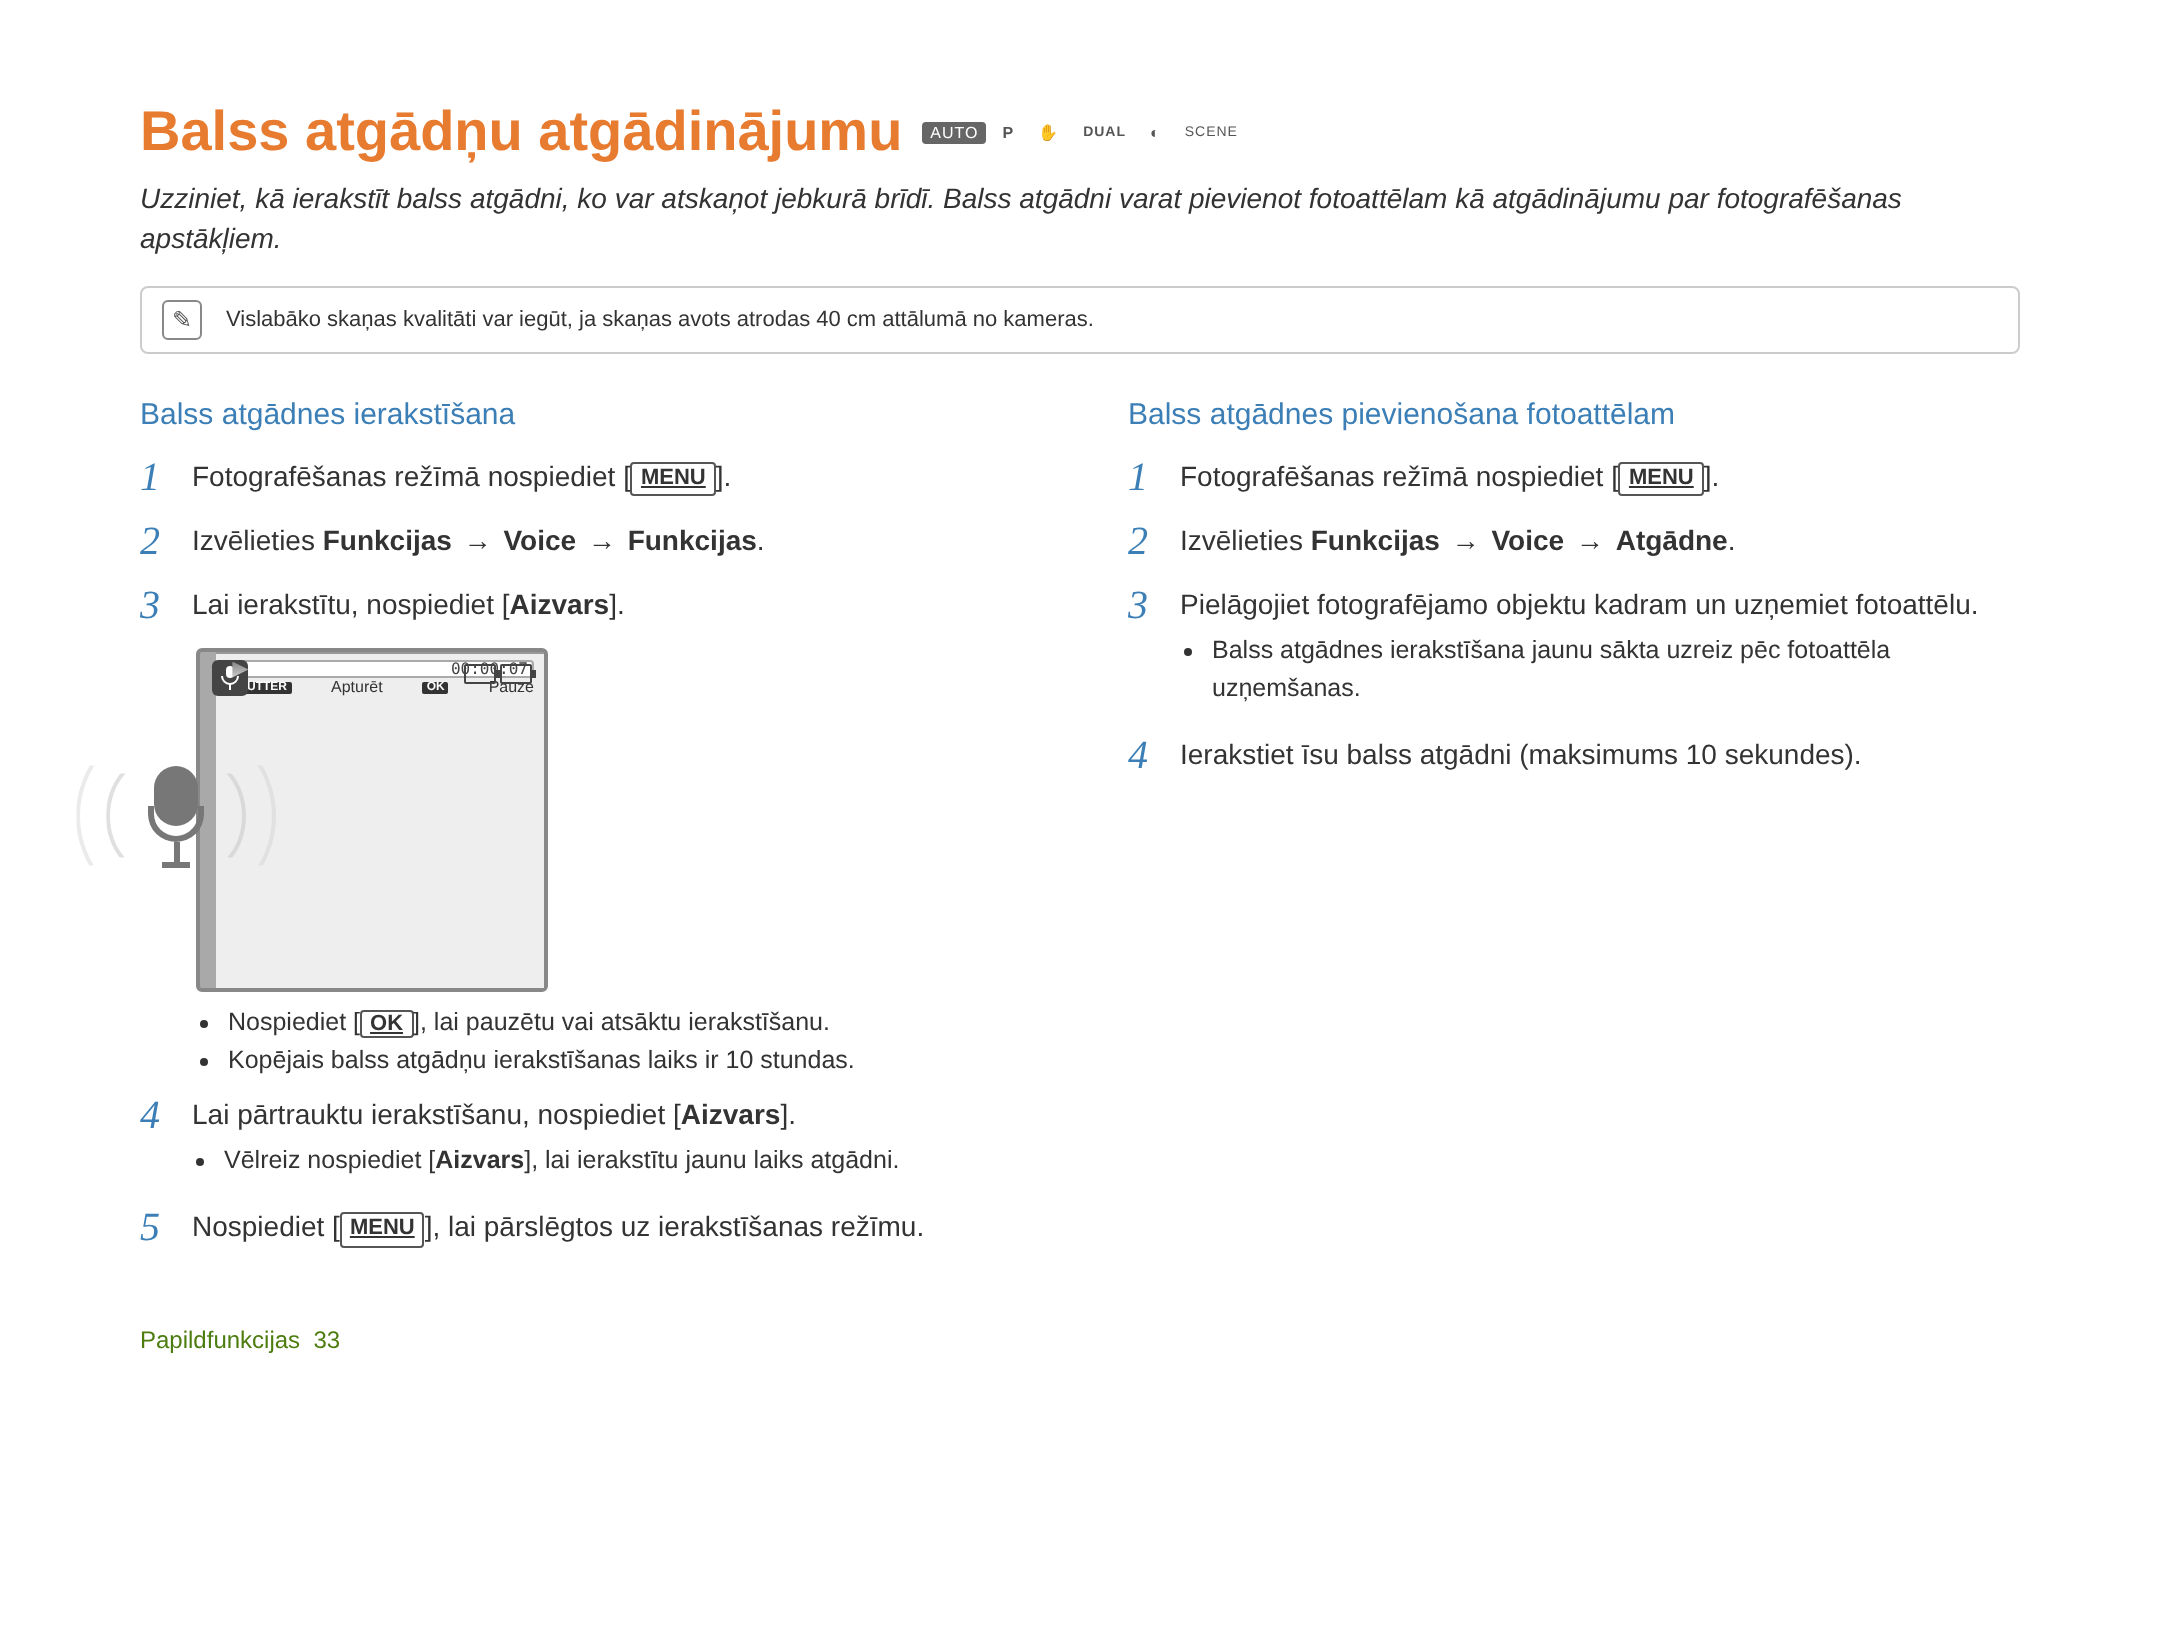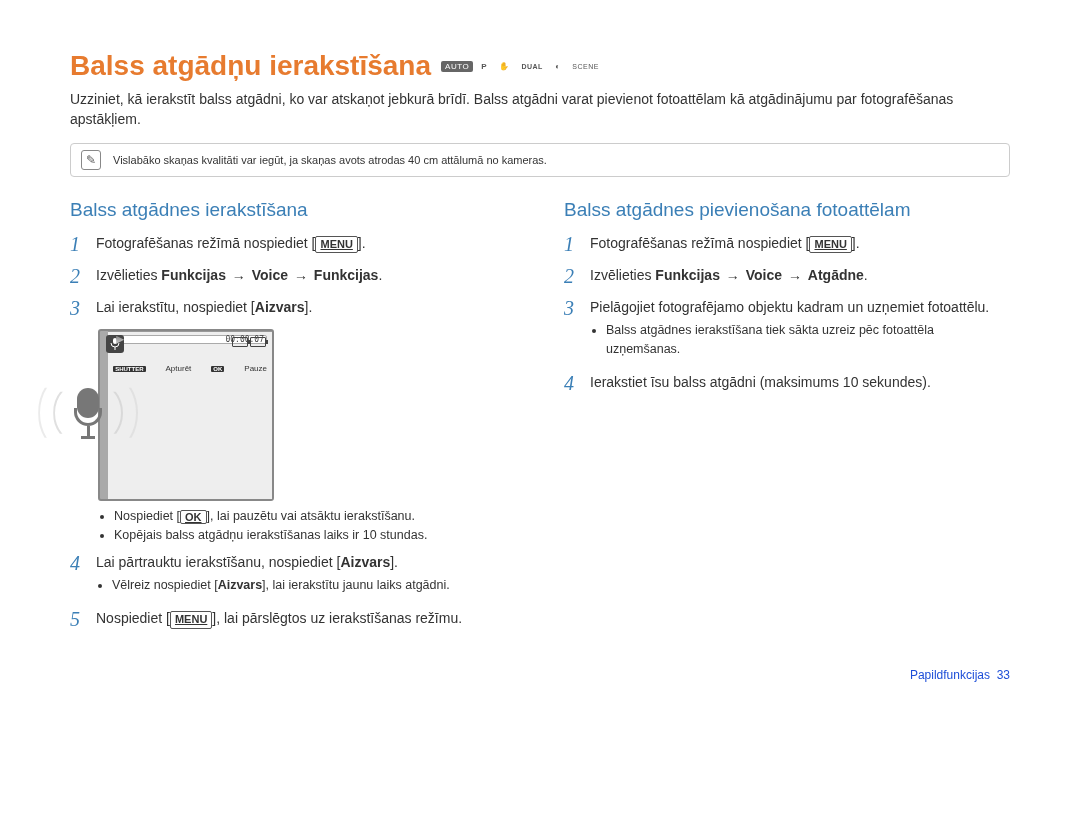--- a/index.html
+++ b/index.html
@@ -33,39 +33,40 @@
     padding:1px 4px;
     border-radius:2px;
     letter-spacing:0.5px;
   }
   .badge.outline { background:transparent; color:#555; border:1px solid #888; }
   .badge.plain { background:transparent; color:#555; font-weight:bold; }
   .intro {
     font-size: 14px;
     margin: 0 0 14px 0;
     line-height:1.4;
+    font-style:italic;
   }
   .note-box {
     border: 1px solid #ccc;
     border-radius: 4px;
     padding: 6px 10px;
     display: flex;
     align-items: center;
     gap: 12px;
     margin-bottom: 22px;
     font-size: 11px;
   }
   .note-icon {
     width:20px;height:20px;border:1px solid #888;border-radius:3px;display:flex;align-items:center;justify-content:center;font-size:12px;color:#555;
   }
   .columns { display:flex; gap:48px; }
   .col { flex:1; }
   .section-title {
     color:#3b7fb6;
-    font-size:19px;
+    font-size:15px;
     font-weight:normal;
     margin:0 0 12px 0;
   }
   .step-row { display:flex; gap:8px; margin-bottom:10px; line-height:1.45; font-size:14px; }
   .step-num {
     color:#3b7fb6;
     font-style:italic;
     font-family: Georgia, serif;
     font-size:20px;
     font-weight:normal;
@@ -128,37 +129,37 @@
   .sw2b{width:100px;height:100px;right:-30px;top:-25px;clip-path:inset(25% 0 25% 50%);opacity:0.4;}
   .cs-bottom{
     background:#eee;border-top:1px solid #999;padding:3px 5px 2px;
   }
   .rec-bar{
     height:9px;background:#fff;border:1px solid #aaa;border-radius:2px;display:flex;align-items:center;
   }
   .rec-bar .play{width:8px;height:8px;margin-left:2px;background:linear-gradient(#888,#ccc);clip-path:polygon(0 0,100% 50%,0 100%);}
   .rec-time{margin-left:auto;font-size:8px;margin-right:2px;color:#444;font-family:monospace;}
   .cs-buttons{
-    display:flex;gap:20px;font-size:8px;color:#333;margin-top:20px;align-items:center;
+    display:flex;gap:20px;font-size:8px;color:#333;margin-top:0;align-items:center;
   }
   .tiny-tag{background:#333;color:#fff;font-size:6px;padding:0 2px;border-radius:1px;font-weight:bold;}
   .footer {
-    text-align:right;
+    text-align:left;
     font-size:12px;
-    color:#1d4ed8;
+    color:#4d7c0f;
     margin-top:28px;
   }
 </style>
 </head>
 <body>
 
 <div class="page">
 
   <div class="page-title">
-    <span>Balss atgādņu ierakstīšana</span>
+    <span>Balss atgādņu atgādinājumu</span>
     <span class="mode-badges">
       <span class="badge">AUTO</span>
       <span class="badge plain">P</span>
       <span class="badge plain" style="font-size:8px;">✋</span>
       <span class="badge plain" style="font-size:7px;">DUAL</span>
       <span class="badge plain" style="font-size:8px;">◐</span>
       <span class="badge outline" style="font-size:7px;border:none;">SCENE</span>
     </span>
   </div>
 
@@ -287,21 +288,21 @@
           <span class="arrow">→</span>
           <b>Atgādne</b>.
         </div>
       </div>
 
       <div class="step-row">
         <div class="step-num">3</div>
         <div class="step-body">
           <span>Pielāgojiet fotografējamo objektu kadram un uzņemiet fotoattēlu.</span>
           <ul class="sub-bullets">
-            <li>Balss atgādnes ierakstīšana tiek sākta uzreiz pēc fotoattēla uzņemšanas.</li>
+            <li>Balss atgādnes ierakstīšana jaunu sākta uzreiz pēc fotoattēla uzņemšanas.</li>
           </ul>
         </div>
       </div>
 
       <div class="step-row">
         <div class="step-num">4</div>
         <div class="step-body">
           <span>Ierakstiet īsu balss atgādni (maksimums 10 sekundes).</span>
         </div>
       </div>

